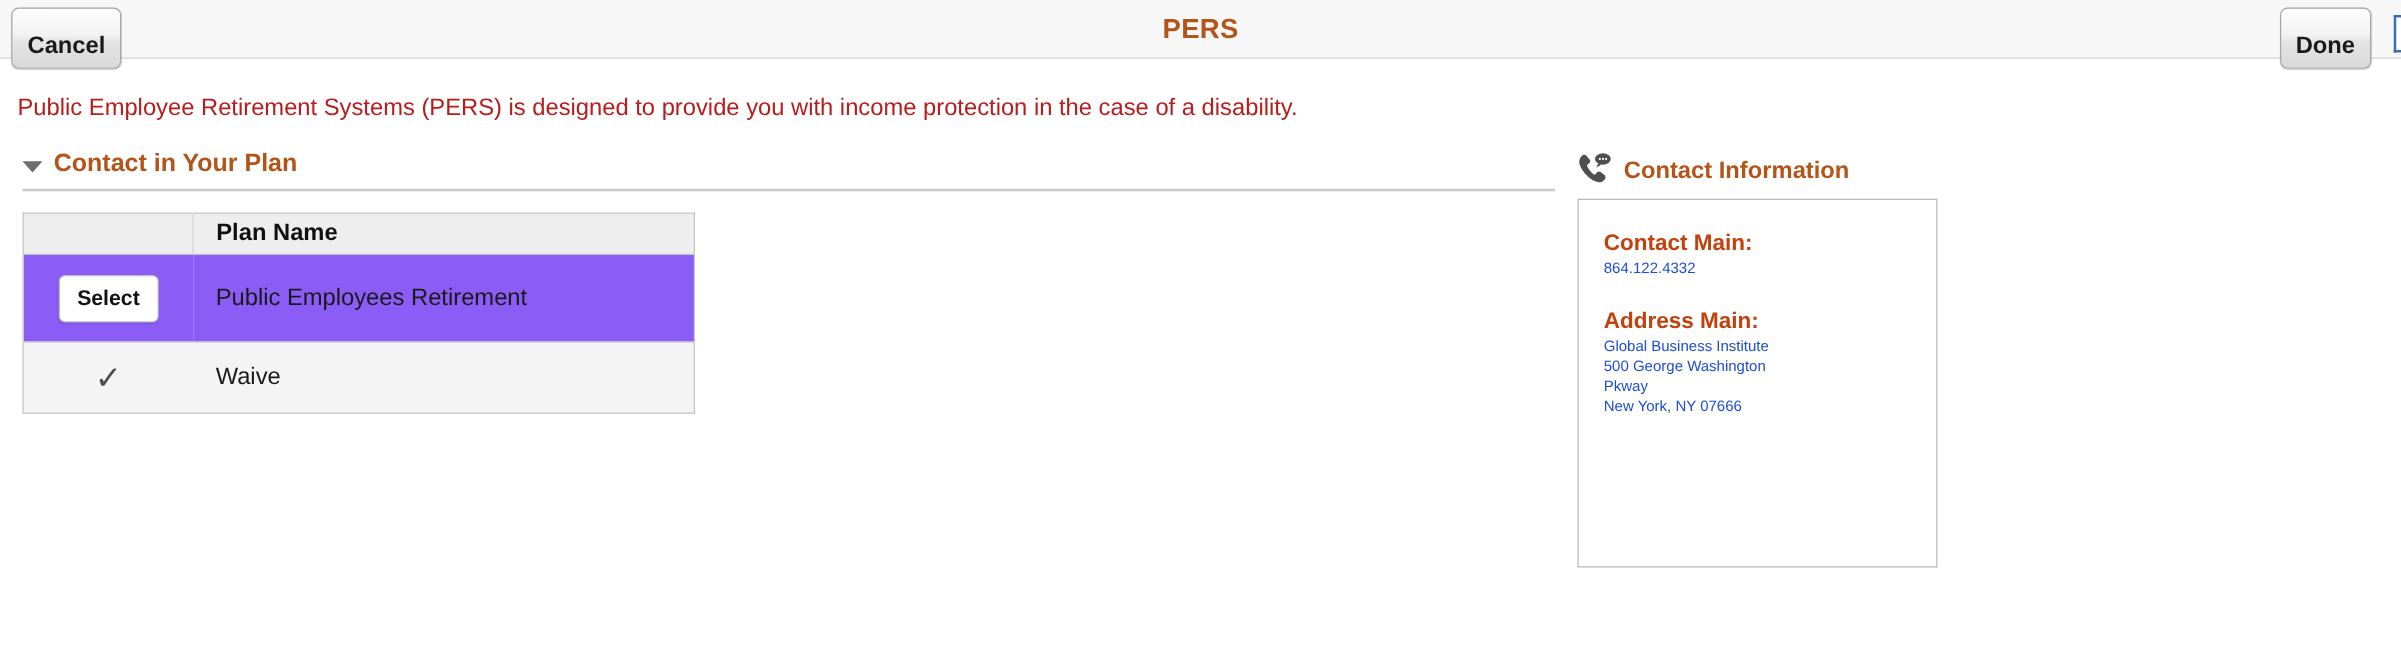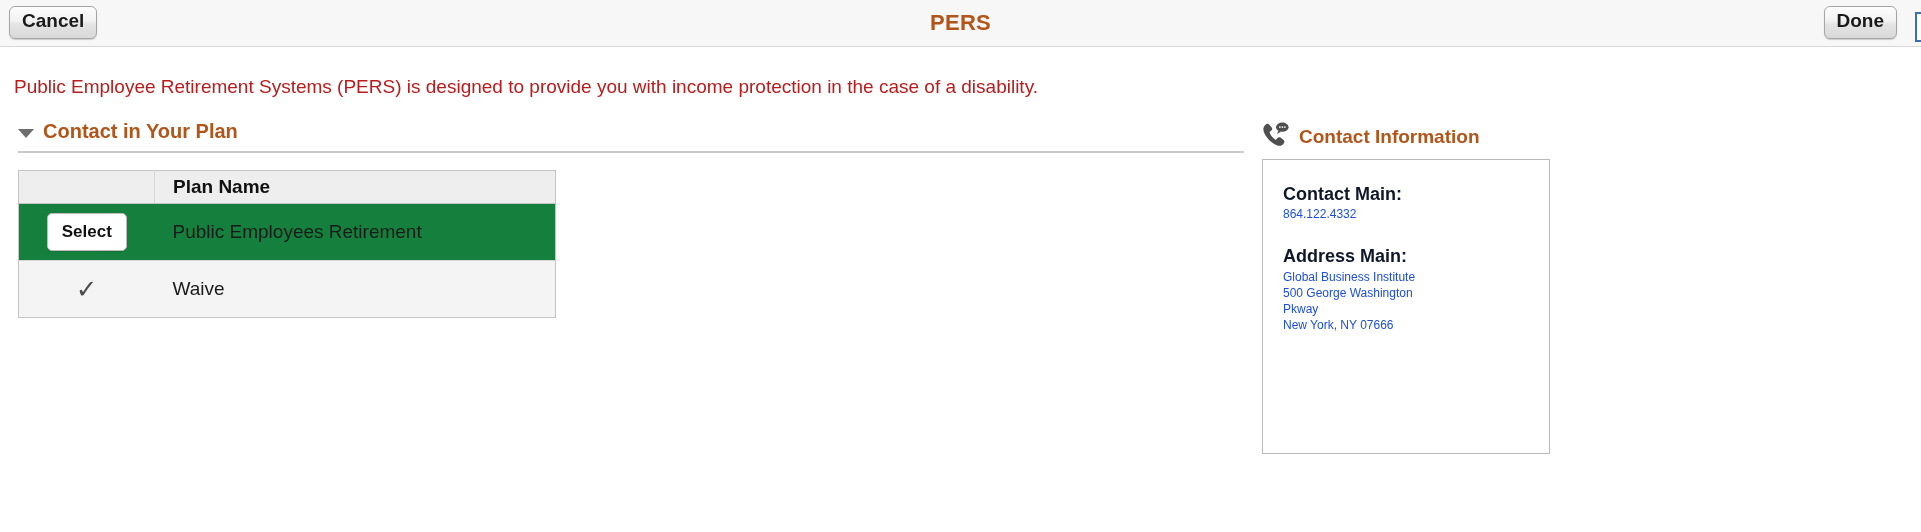--- a/index.html
+++ b/index.html
@@ -37,21 +37,21 @@
   .btn-pill {
     position: absolute;
     top: 6px;
     background: linear-gradient(180deg, #fdfdfd 0%, #f2f2f2 45%, #e4e4e4 55%, #d9d9d9 100%);
     border: 1px solid #a6a6a6;
     border-radius: 6px;
     font-family: "Liberation Sans", sans-serif;
     font-size: 19px;
     font-weight: bold;
     color: #1a1a1a;
-    padding: 4px 12px 6px 12px;
+    padding: 20px 12px 6px 12px;
     box-shadow: 0 1px 1px rgba(0,0,0,0.18);
     cursor: pointer;
     line-height: 1.1;
   }
   .btn-cancel { left: 9px; }
   .btn-done   { right: 24px; }
 
   .right-edge-sliver {
     position: absolute;
     top: 12px;
@@ -131,22 +131,22 @@
   }
   .plan-table .th-name {
     border-bottom: 1px solid #c4c4c4;
     text-align: left;
     font-size: 19px;
     font-weight: bold;
     color: #111111;
     padding-left: 18px;
   }
   .plan-table .row-plan {
-    height: 57px;
-    background: #15803d;
+    height: 70px;
+    background: #8b5cf6;
   }
   .plan-table .row-waive {
     height: 57px;
     background: #f4f4f4;
   }
   .plan-table td {
     border-top: 1px solid #d4d4d4;
   }
   .cell-action {
     width: 133px;
@@ -202,21 +202,21 @@
     height: 295px;
     border: 1px solid #b9b9b9;
     background: #ffffff;
     box-sizing: border-box;
     padding: 22px 0 0 20px;
   }
   .c-group { margin-bottom: 22px; }
   .c-label {
     font-size: 18px;
     font-weight: bold;
-    color: #0f172a;
+    color: #c2410c;
     line-height: 1.35;
   }
   .c-value {
     font-size: 12px;
     color: #1d4ed8;
     line-height: 1.35;
   }
   .c-link {
     font-size: 18px;
     color: #3a6fd8;

